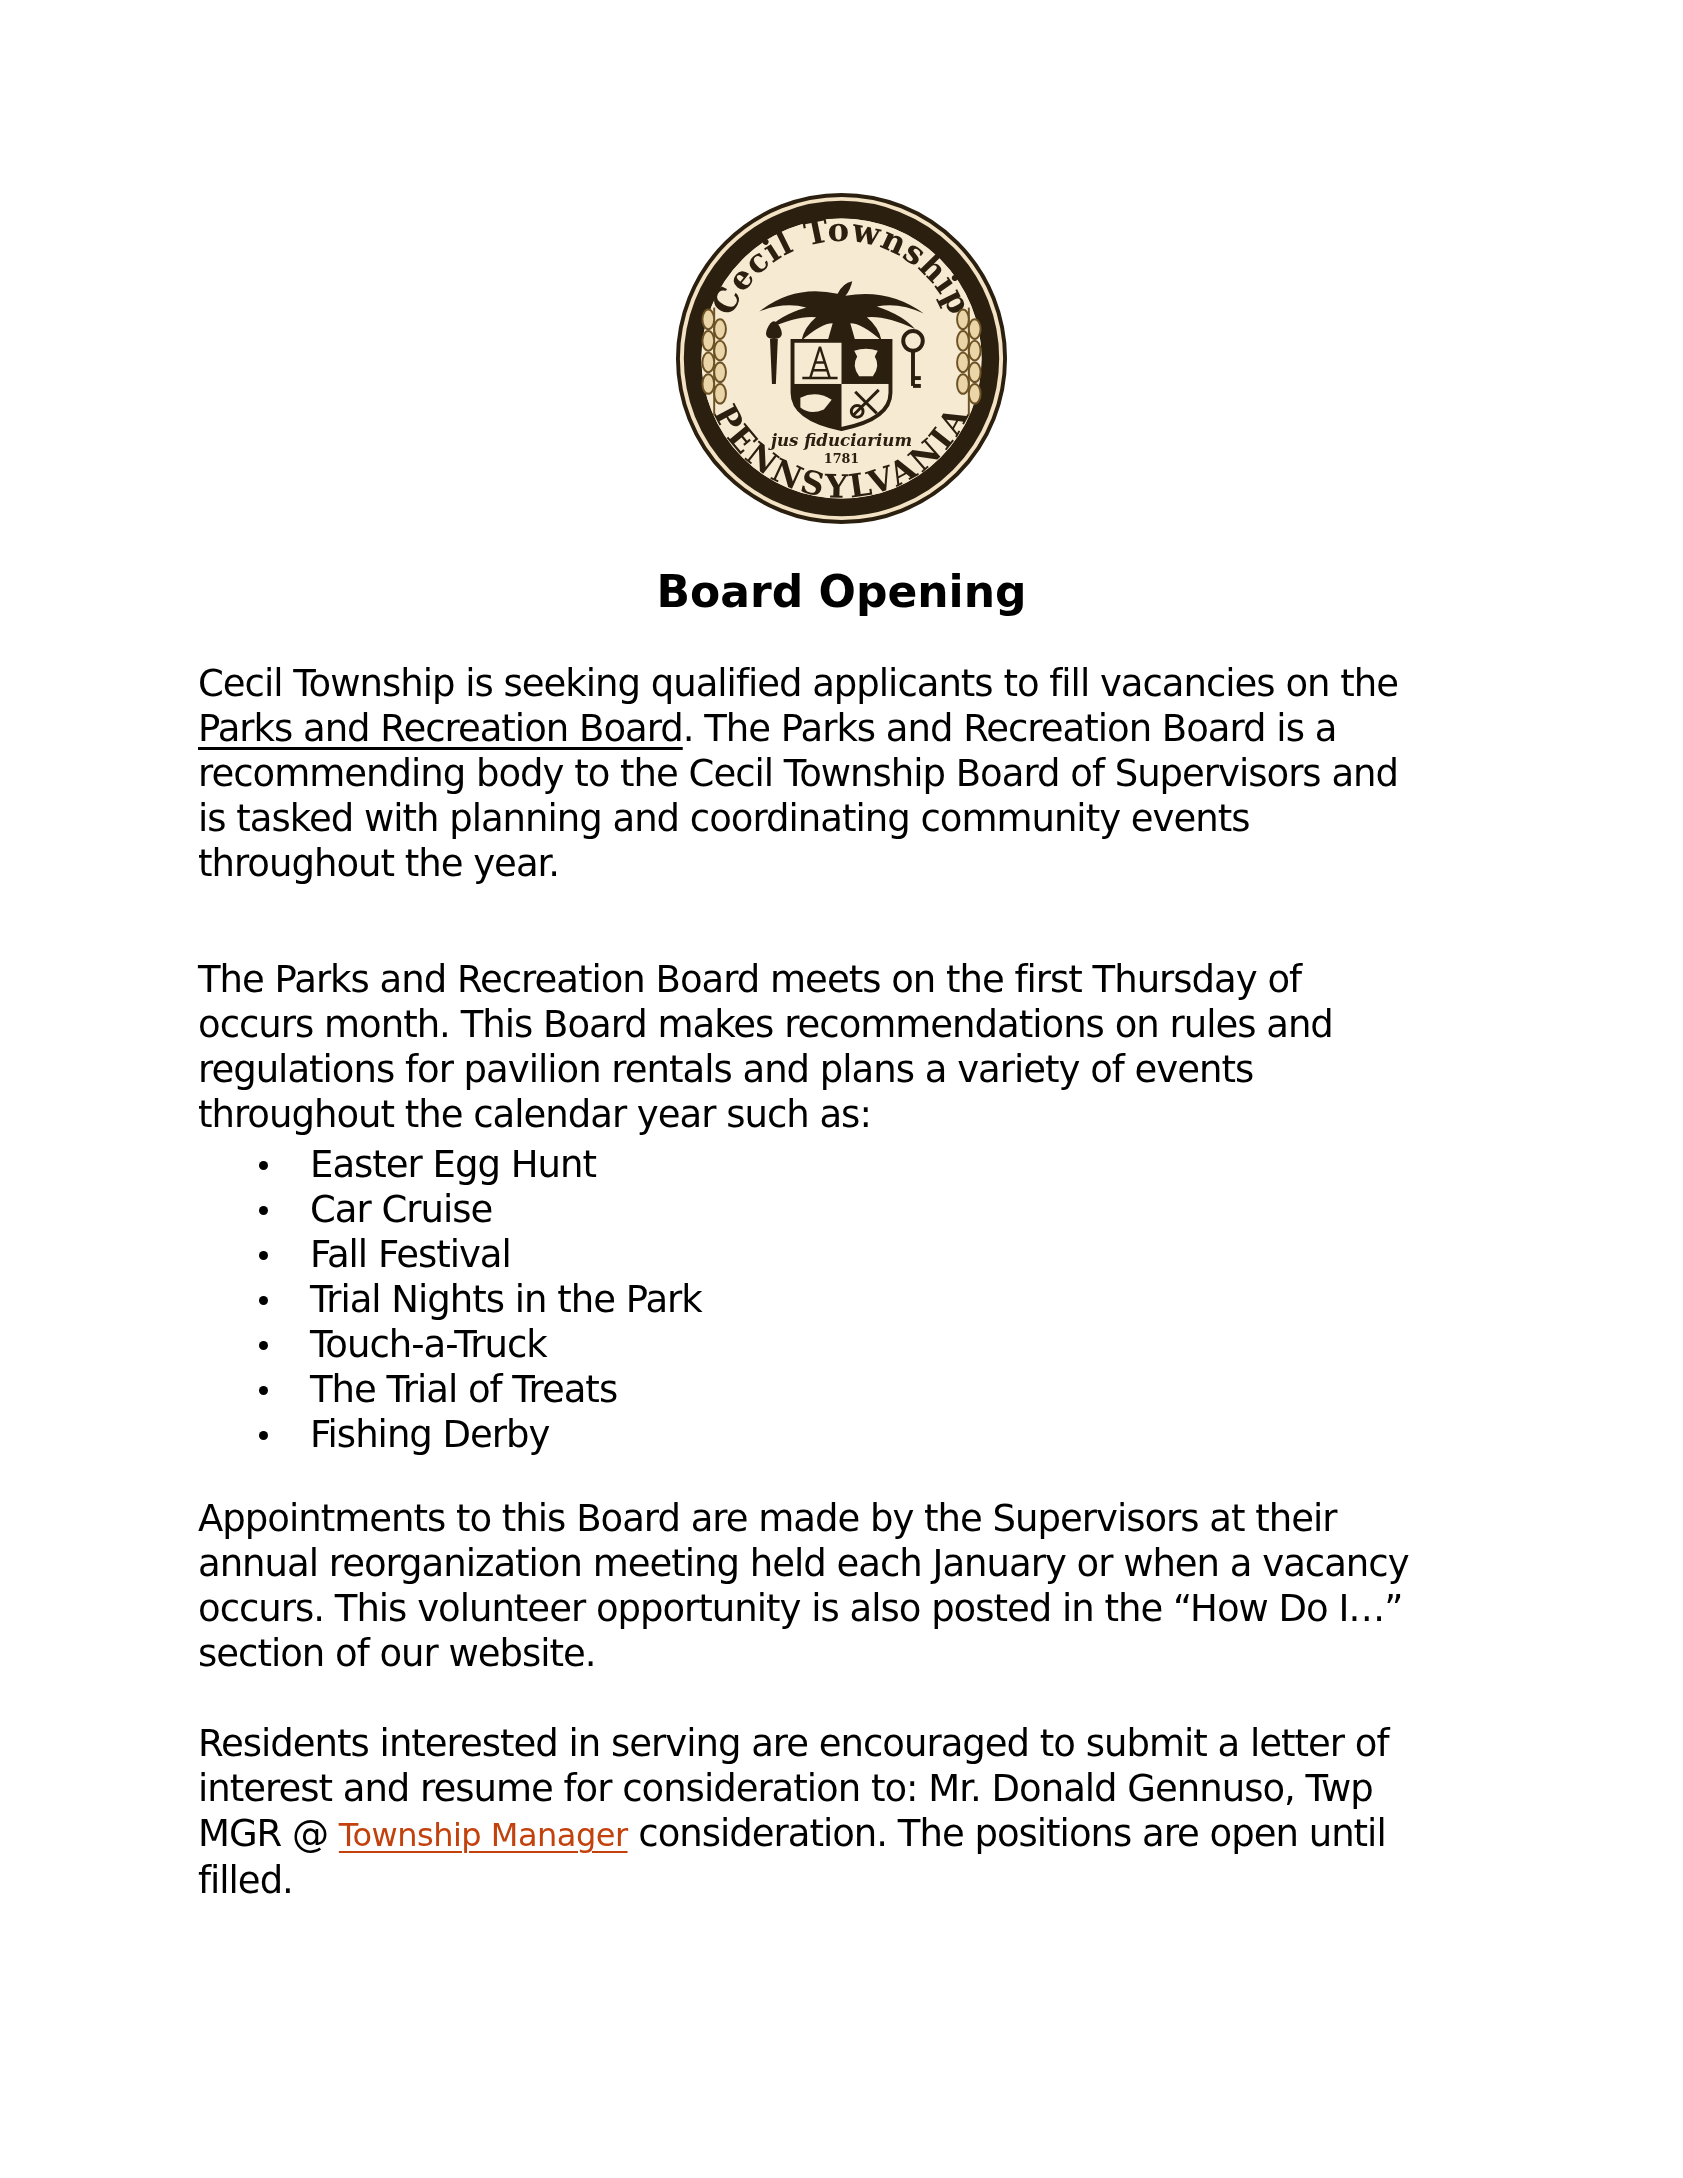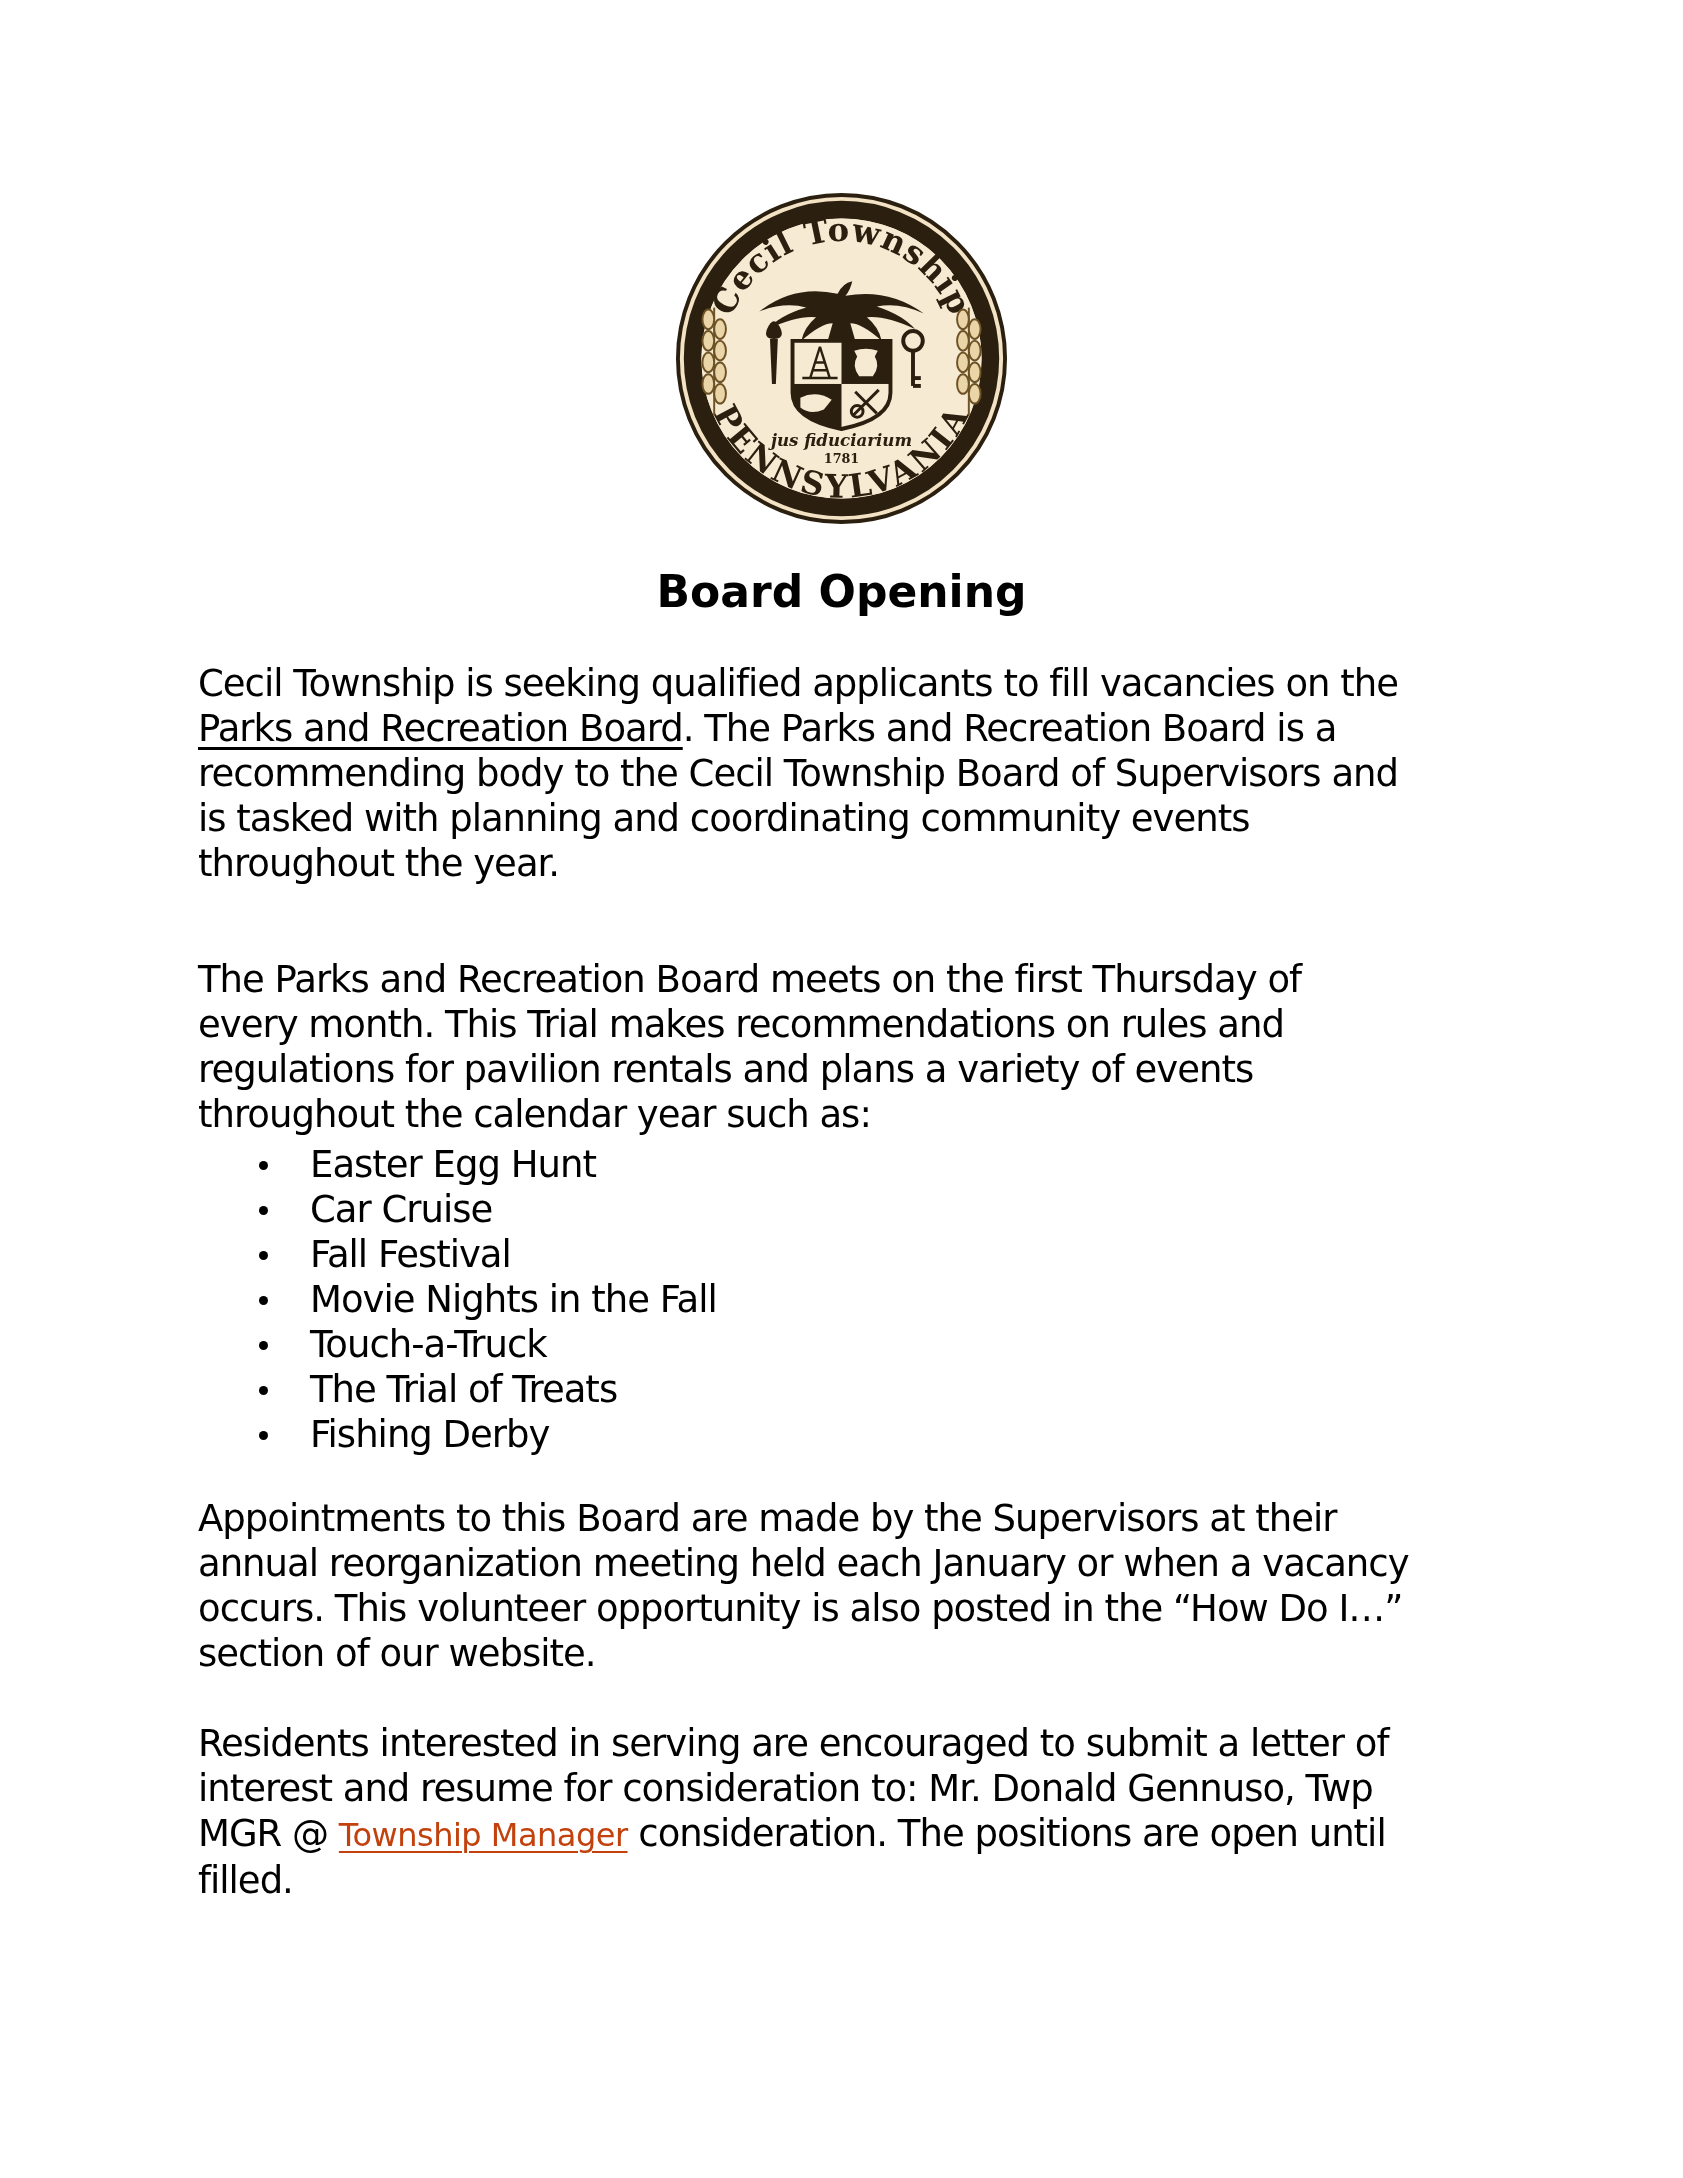--- a/index.html
+++ b/index.html
@@ -120,30 +120,30 @@
   <div class="para p1">
     <div class="ln">Cecil Township is seeking qualified applicants to fill vacancies on the</div>
     <div class="ln"><span class="u-seg">Parks and Recreation Board</span><span>. The Parks and Recreation Board is a</span></div>
     <div class="ln">recommending body to the Cecil Township Board of Supervisors and</div>
     <div class="ln">is tasked with planning and coordinating community events</div>
     <div class="ln">throughout the year.</div>
   </div>
 
   <div class="para p2">
     <div class="ln">The Parks and Recreation Board meets on the first Thursday of</div>
-    <div class="ln">every month. This Trial makes recommendations on rules and</div>
+    <div class="ln">occurs month. This Board makes recommendations on rules and</div>
     <div class="ln">regulations for pavilion rentals and plans a variety of events</div>
     <div class="ln">throughout the calendar year such as:</div>
   </div>
 
   <div class="ulist">
     <div class="li"><span class="dot"></span><span>Easter Egg Hunt</span></div>
     <div class="li"><span class="dot"></span><span>Car Cruise</span></div>
     <div class="li"><span class="dot"></span><span>Fall Festival</span></div>
-    <div class="li"><span class="dot"></span><span>Movie Nights in the Fall</span></div>
+    <div class="li"><span class="dot"></span><span>Trial Nights in the Park</span></div>
     <div class="li"><span class="dot"></span><span>Touch-a-Truck</span></div>
     <div class="li"><span class="dot"></span><span>The Trial of Treats</span></div>
     <div class="li"><span class="dot"></span><span>Fishing Derby</span></div>
   </div>
 
   <div class="para p3">
     <div class="ln">Appointments to this Board are made by the Supervisors at their</div>
     <div class="ln">annual reorganization meeting held each January or when a vacancy</div>
     <div class="ln">occurs. This volunteer opportunity is also posted in the “How Do I…”</div>
     <div class="ln">section of our website.</div>

